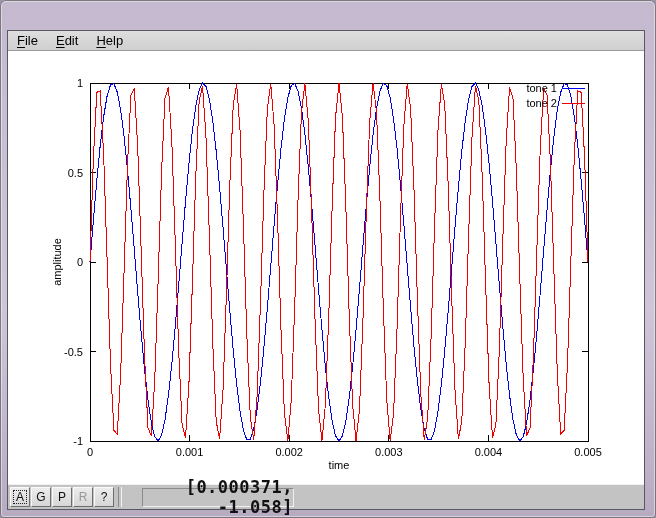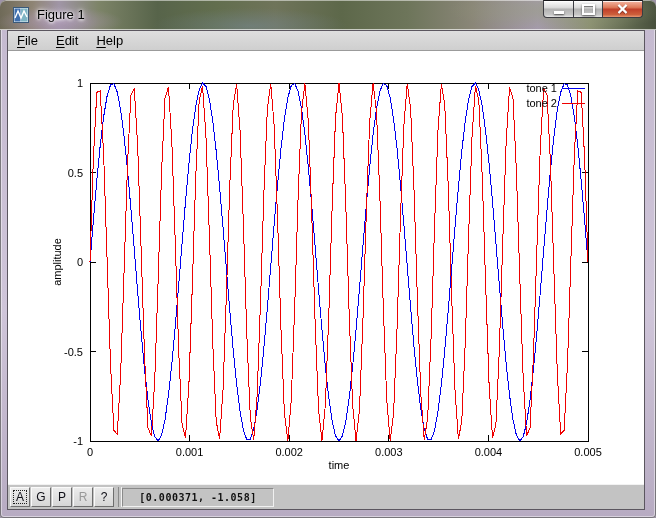--- a/index.html
+++ b/index.html
@@ -46,56 +46,32 @@
     border-top:1px solid #f2f2f2;box-sizing:border-box;display:flex;align-items:center;}
   .tbtn{box-sizing:border-box;width:20px;height:20px;margin-left:1px;position:relative;
     display:flex;align-items:center;justify-content:center;font-size:12px;color:#101018;
     background:linear-gradient(180deg,#ececec,#d6d6d6);
     border:1px solid;border-color:#fafafa #6e6e6e #6e6e6e #fafafa;}
   .tbtn:first-child{margin-left:2px;}
   .tbtn.focused::after{content:"";position:absolute;inset:2px;border:1px dotted #222;}
   .tbtn.disabled{color:#999;}
   .tb-divider{width:2px;height:20px;margin-left:4px;
     border-left:1px solid #8a8a8a;border-right:1px solid #f2f2f2;}
-  #status-panel{box-sizing:border-box;margin-left:0;width:152px;height:19px;
+  #status-panel{box-sizing:border-box;margin-left:20px;width:152px;height:19px;
     border:1px solid;border-color:#8a8a8a #f0f0f0 #f0f0f0 #8a8a8a;
     display:flex;align-items:center;justify-content:center;
-    font-family:"DejaVu Sans Mono",monospace;font-size:10px;font-weight:600;
+    font-family:"DejaVu Sans Mono",monospace;font-size:17px;font-weight:600;
     letter-spacing:.5px;color:#111;}
   svg text{fill:#000;}
 </style>
 </head>
 <body>
 
 <div id="window">
 
-  <div id="titlebar">
-    <svg id="win-icon" viewBox="0 0 16 16">
-      <rect x="0.5" y="0.5" width="15" height="15" fill="#e8f0f4" stroke="#3a5a7a"></rect>
-      <rect x="1.5" y="1.5" width="6" height="13" fill="#3f6fae"></rect>
-      <rect x="8" y="1.5" width="6.5" height="13" fill="#7fb4c4"></rect>
-      <polyline points="2,11 5,4 8,11 11,4 14,10" fill="none" stroke="#ffffff" stroke-width="1.4"></polyline>
-    </svg>
-    <div id="win-title">Figure 1</div>
-    <div id="caption">
-      <div class="cap" id="btn-min">
-        <div class="glyph-min"></div>
-      </div>
-      <div class="cap" id="btn-max">
-        <div class="glyph-max"></div>
-      </div>
-      <div class="cap" id="btn-close">
-        <svg width="11" height="10" viewBox="0 0 11 10">
-          <path d="M1.5 1 L9.5 9 M9.5 1 L1.5 9" stroke="#fff" stroke-width="2.2"></path>
-          <path d="M1.5 1 L9.5 9 M9.5 1 L1.5 9" stroke="rgba(60,0,0,.35)" stroke-width="3.4" transform="translate(0,0.6)"></path>
-          <path d="M1.5 1 L9.5 9 M9.5 1 L1.5 9" stroke="#fff" stroke-width="2"></path>
-        </svg>
-      </div>
-    </div>
-  </div>
 
   <div id="client">
 
     <div id="menubar">
       <div class="menu-item"><span class="mn">F</span><span>ile</span></div>
       <div class="menu-item"><span class="mn">E</span><span>dit</span></div>
       <div class="menu-item"><span class="mn">H</span><span>elp</span></div>
     </div>
 
     <svg id="canvas" viewBox="0 0 636 433">

